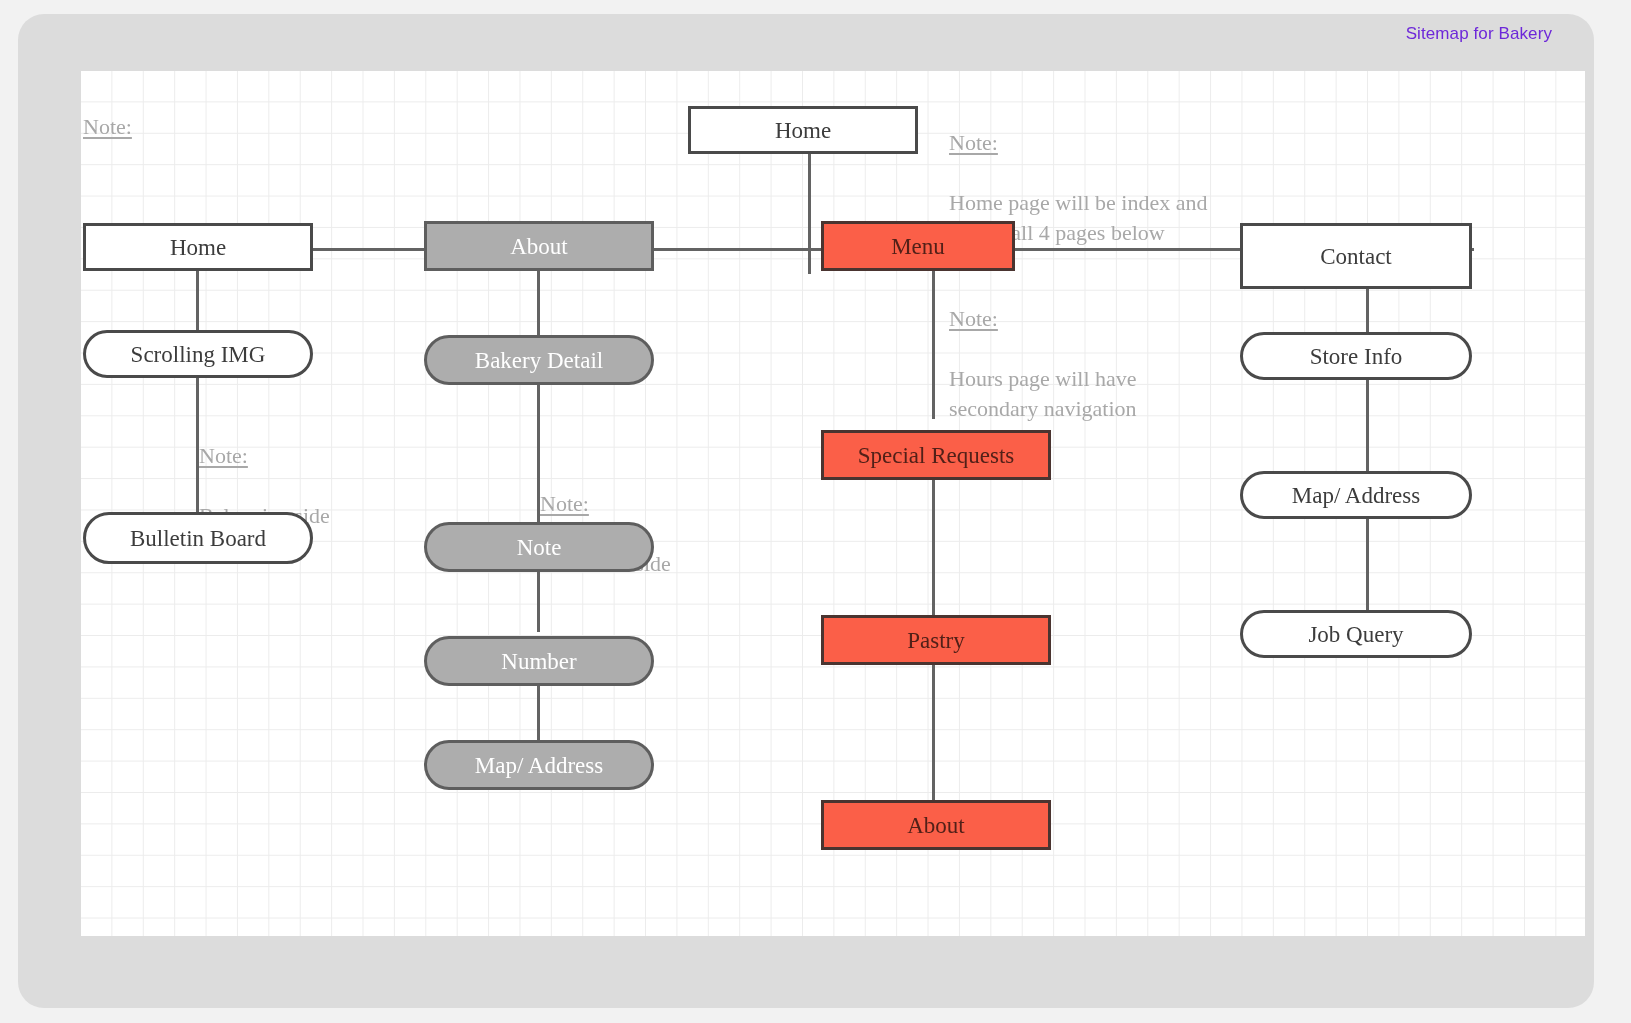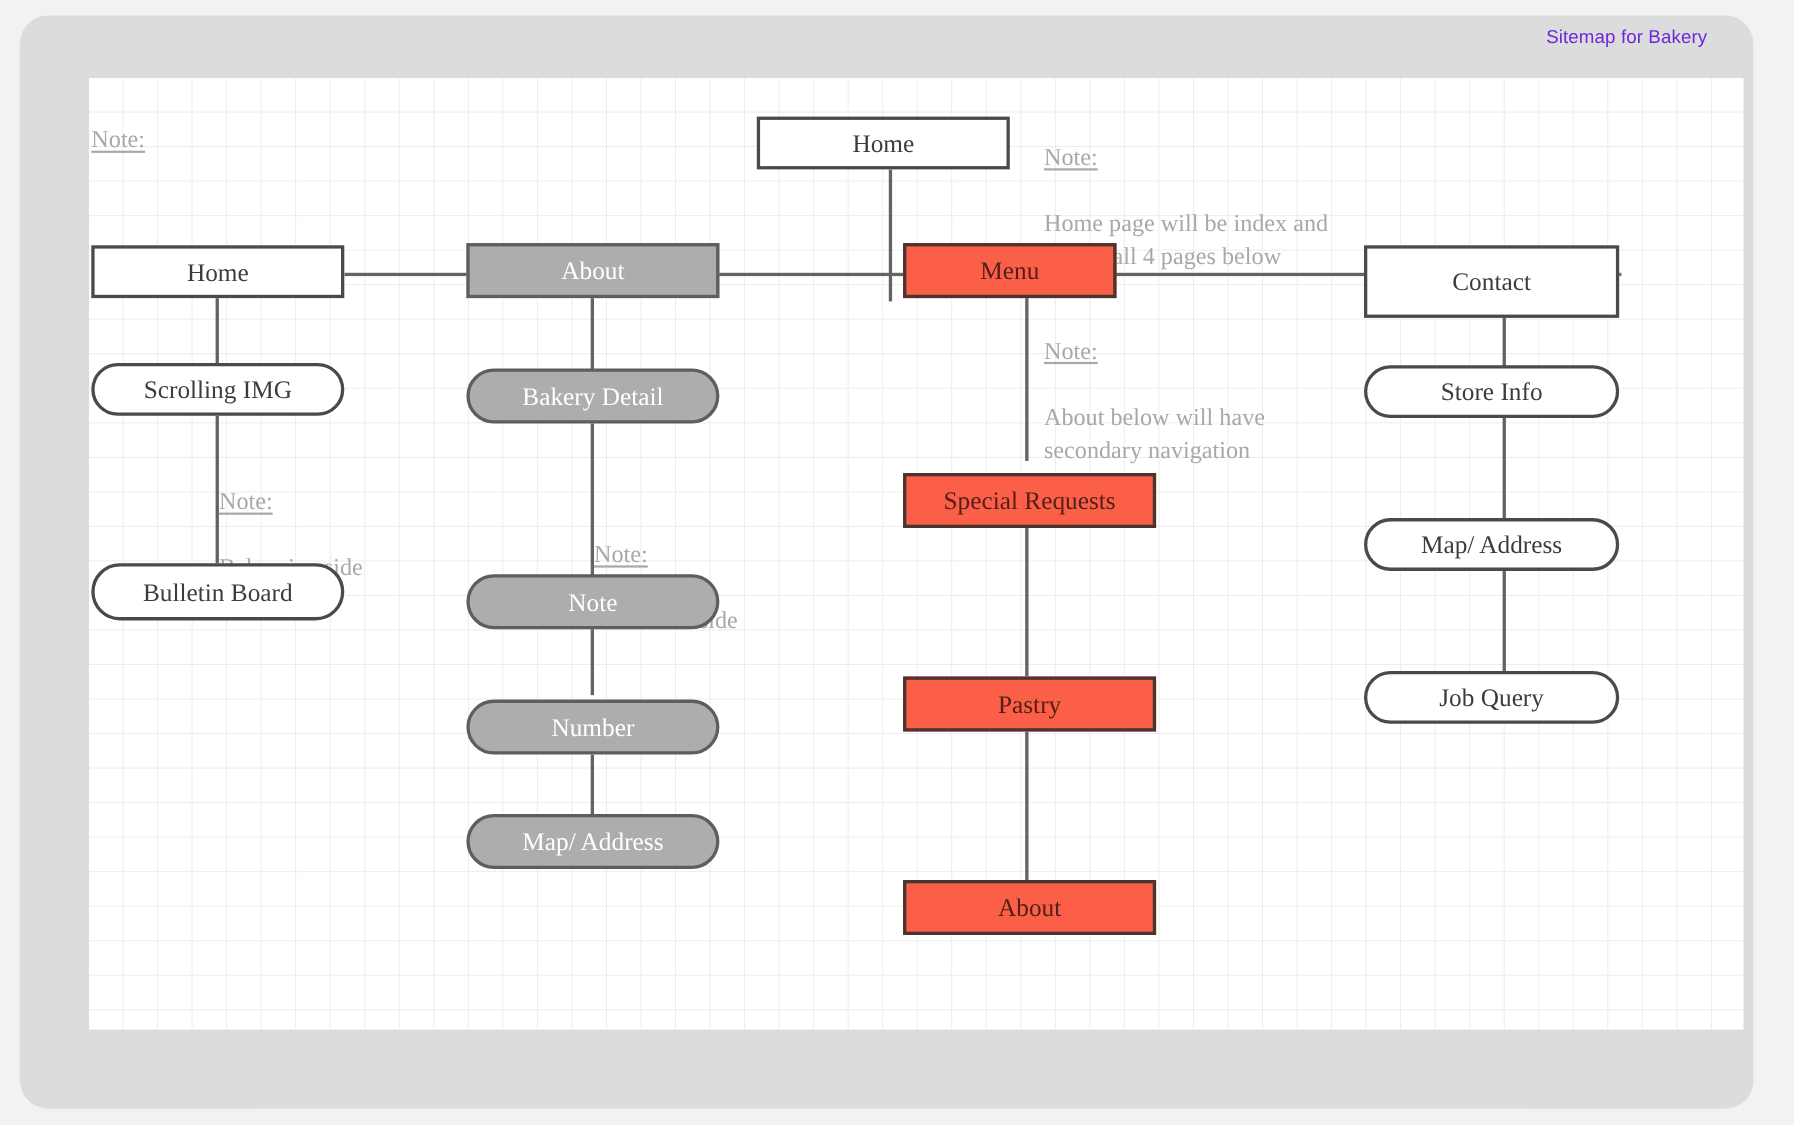--- a/index.html
+++ b/index.html
@@ -127,21 +127,21 @@
       <div>Below in aside</div>
     </div>
 
     <div class="note" style="left:459px; top:388px; width:250px;">
       <div class="note-head">Note:</div>
       <div>Below in aside</div>
     </div>
 
     <div class="note" style="left:868px; top:203px; width:330px;">
       <div class="note-head">Note:</div>
-      <div>About below will have
+      <div>Hours page will have
 secondary navigation</div>
     </div>
 
     <div class="node page skin-white" style="left:607px; top:35px; width:230px; height:48px;">Home</div>
 
     <div class="node page skin-white" style="left:2px; top:152px; width:230px; height:48px;">Home</div>
     <div class="node bubble skin-white" style="left:2px; top:259px; width:230px; height:48px;">Scrolling IMG</div>
     <div class="node bubble skin-white" style="left:2px; top:441px; width:230px; height:52px;">Bulletin Board</div>
 
     <div class="node page skin-gray" style="left:343px; top:150px; width:230px; height:50px;">About</div>

